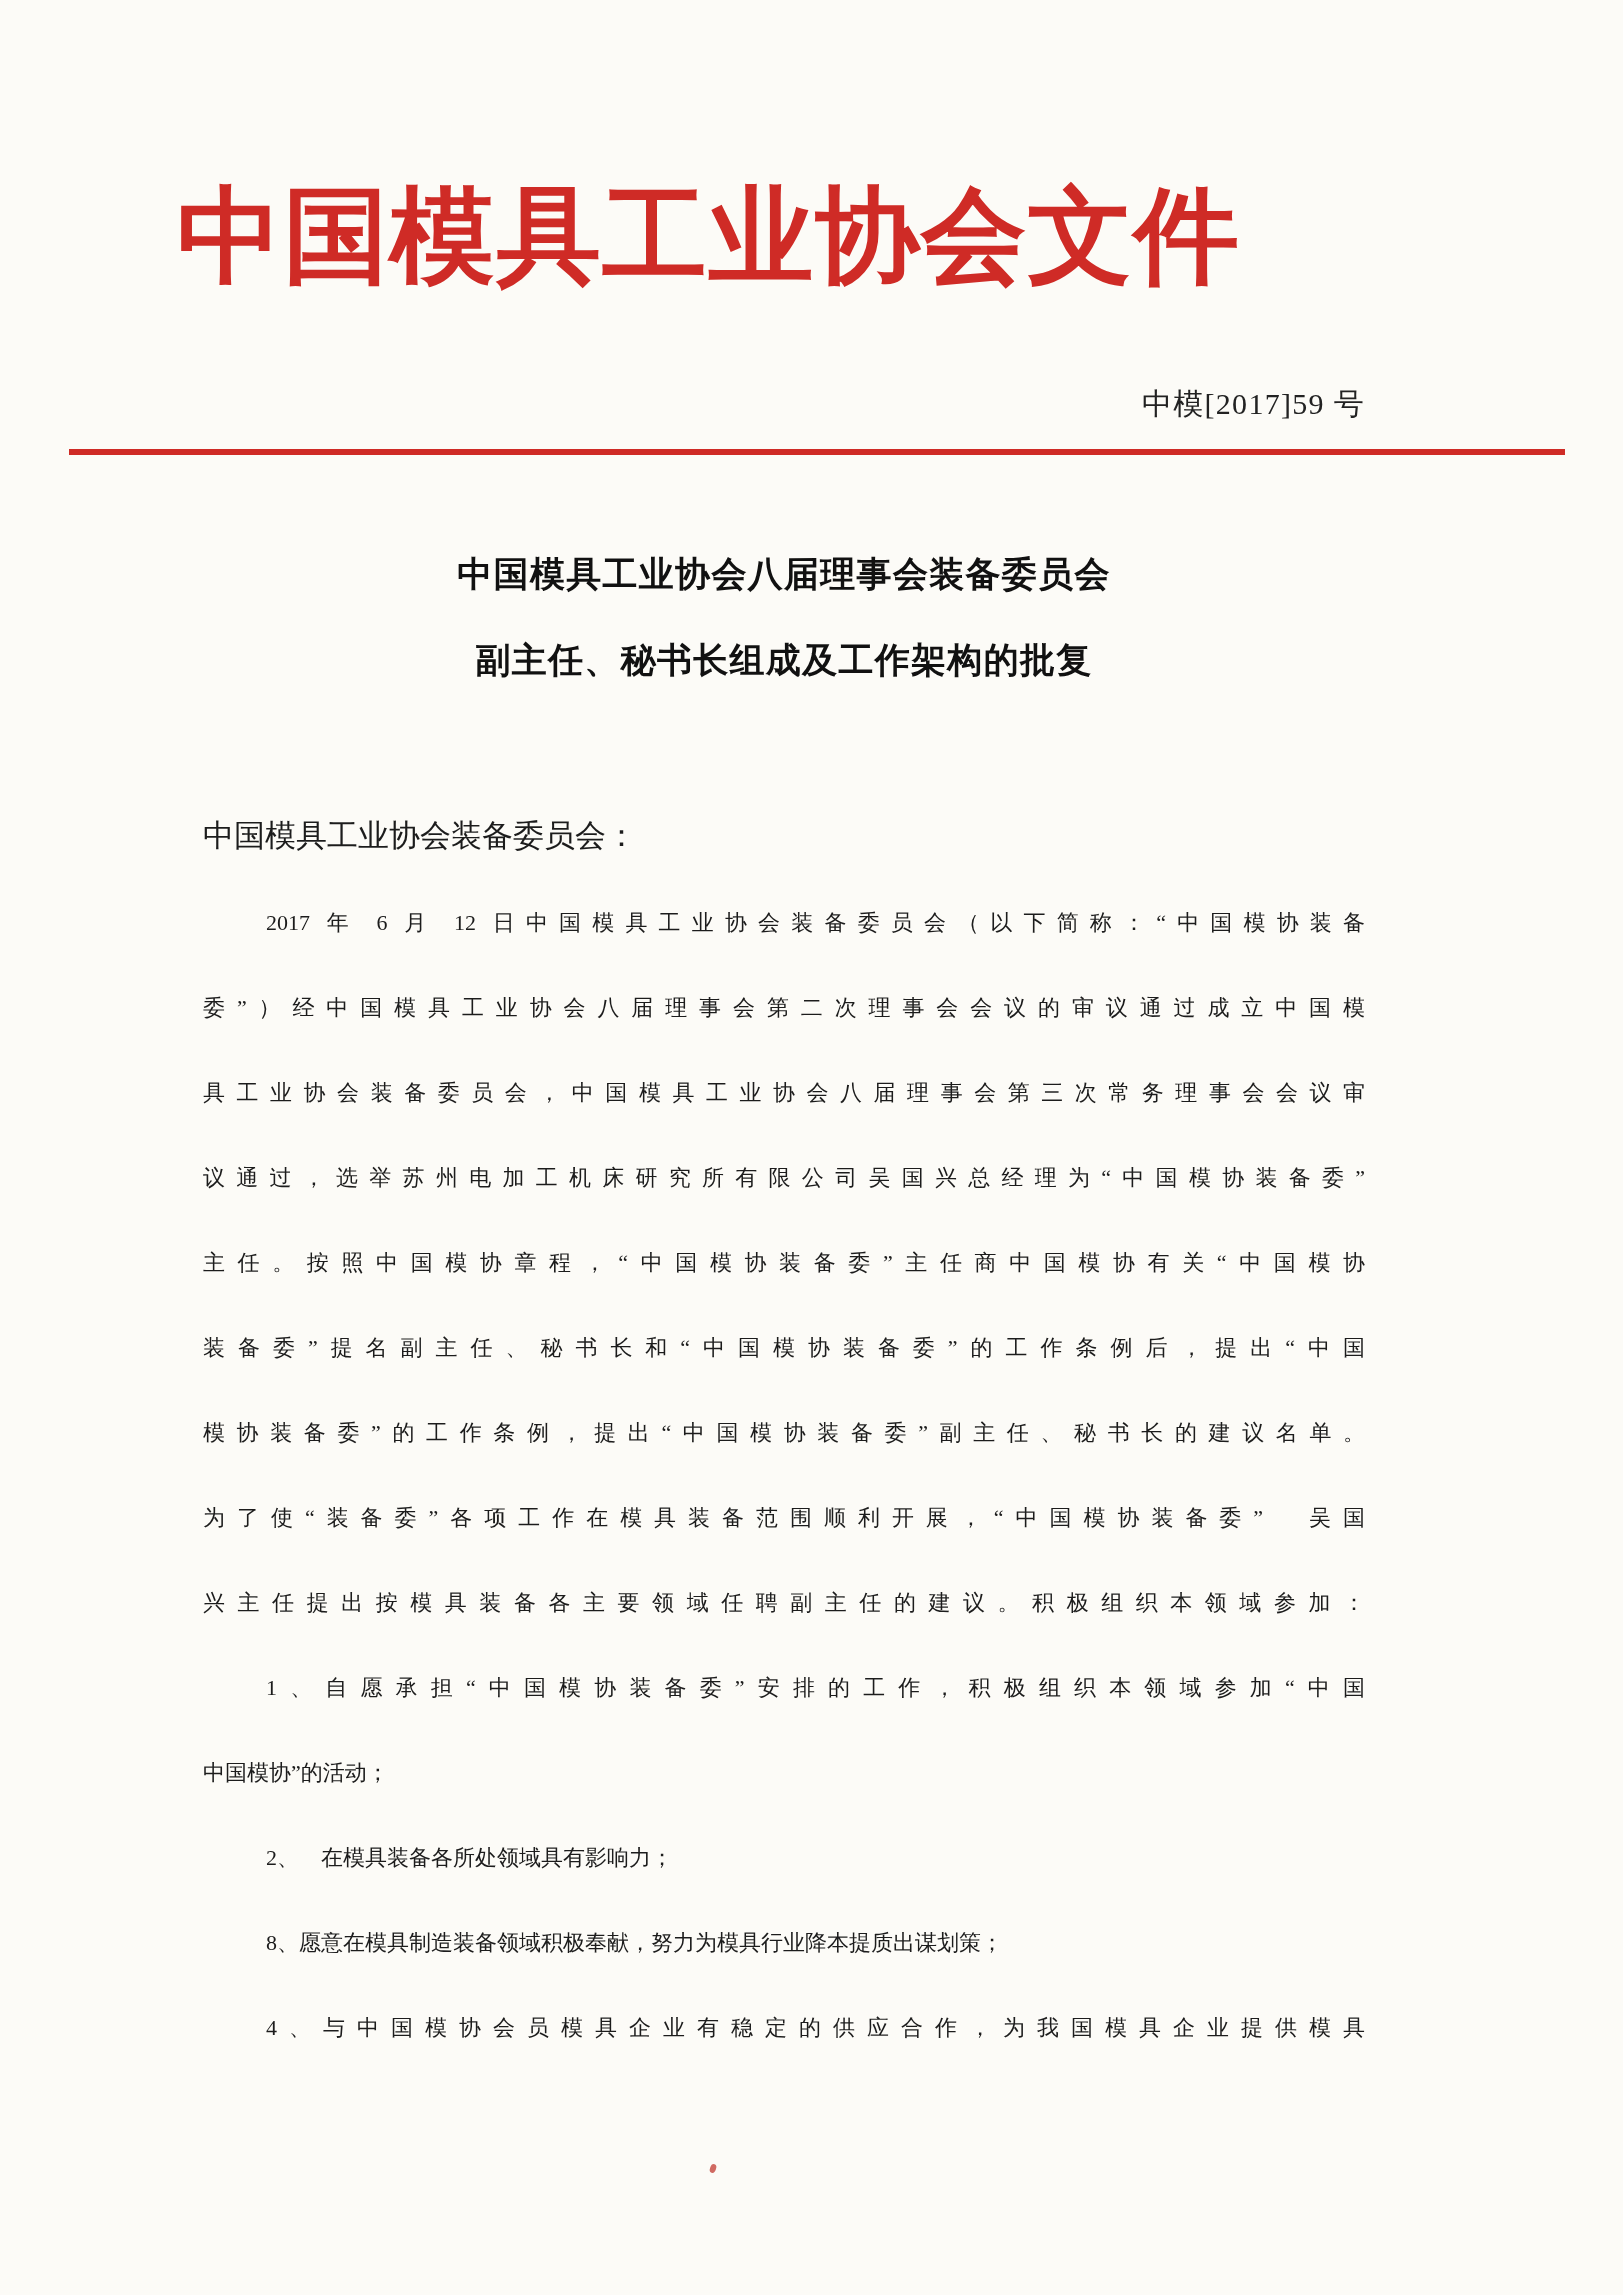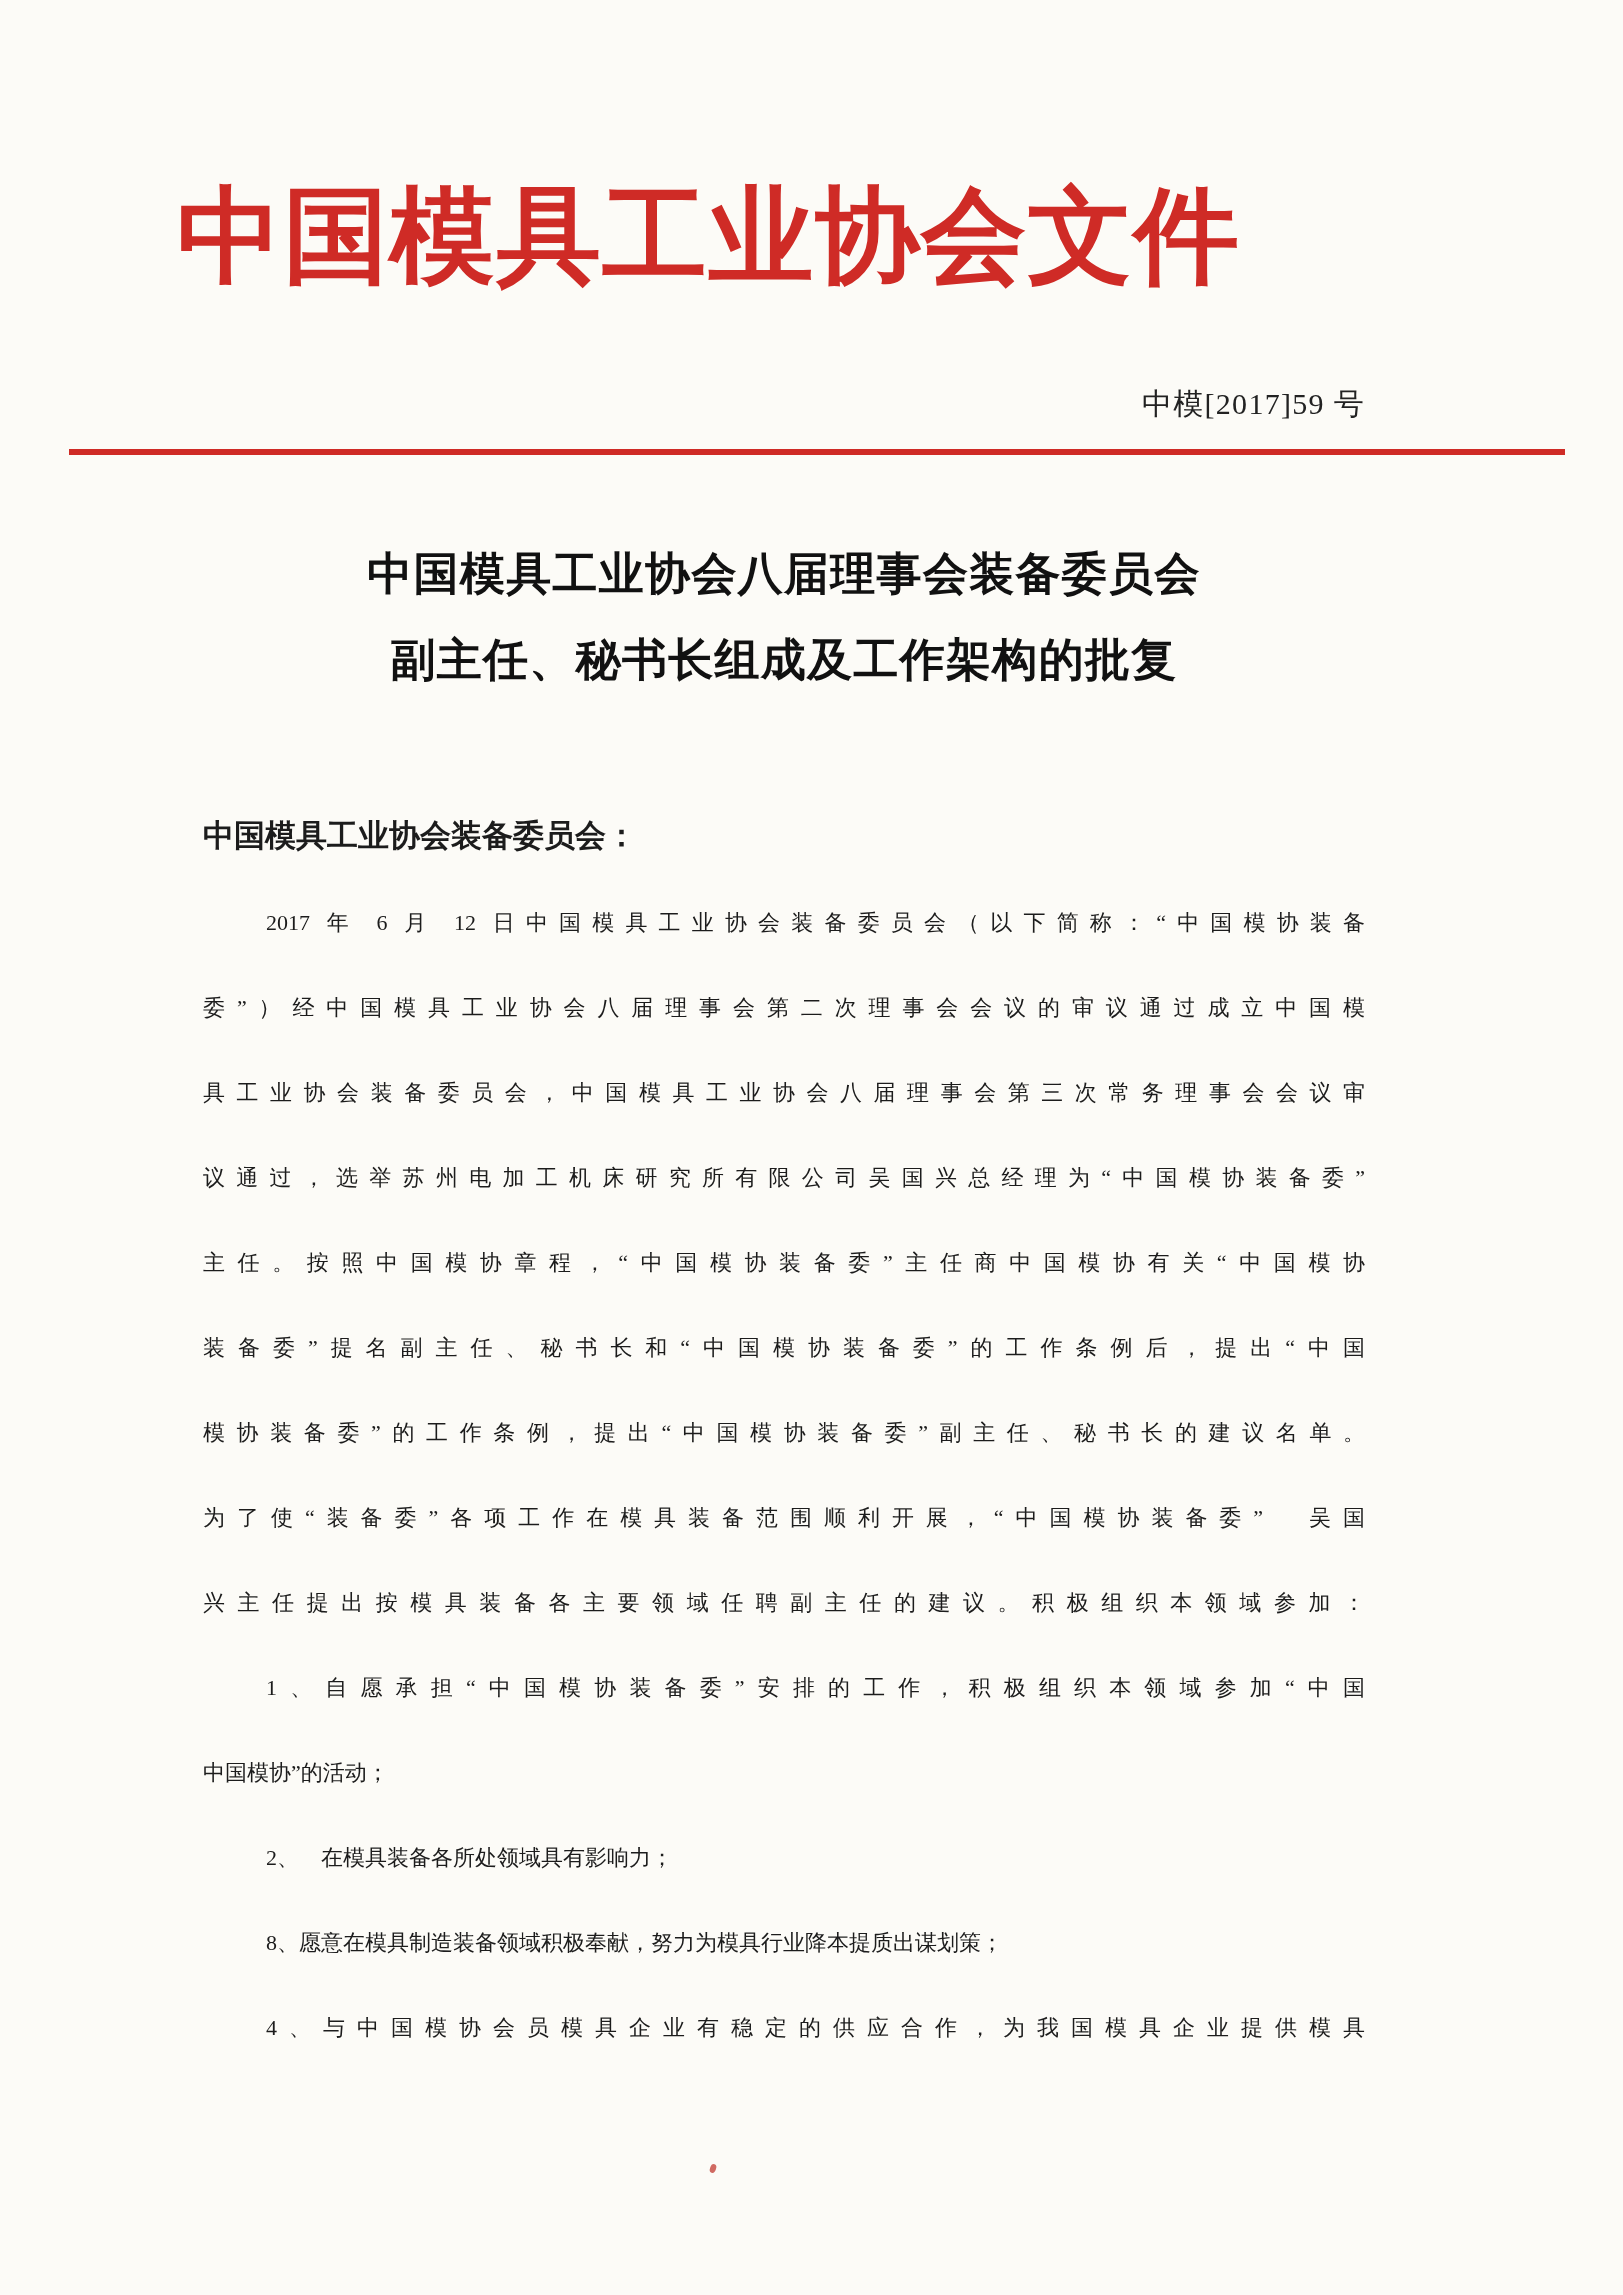--- a/index.html
+++ b/index.html
@@ -53,32 +53,31 @@
     position:absolute;
     top:531px;left:203px;width:1162px;
     text-align:center;
     font-family:"Liberation Sans","DejaVu Sans",sans-serif;
     font-weight:bold;
     color:#111;
   }
   .subject-line{
     height:86px;
     line-height:86px;
-    font-size:45px;
+    font-size:35px;
     letter-spacing:1.3px;
     white-space:nowrap;
   }
   
   .salutation{
     position:absolute;
     top:793px;left:203px;width:1162px;
     font-size:31px;
     line-height:85px;
     color:var(--ink);
-    font-weight:bold;
   }
   
   .bodyblock{
     position:absolute;
     top:880px;left:203px;width:1162px;
     color:var(--ink);
   }
   .bline{
     height:85px;
     line-height:85px;

